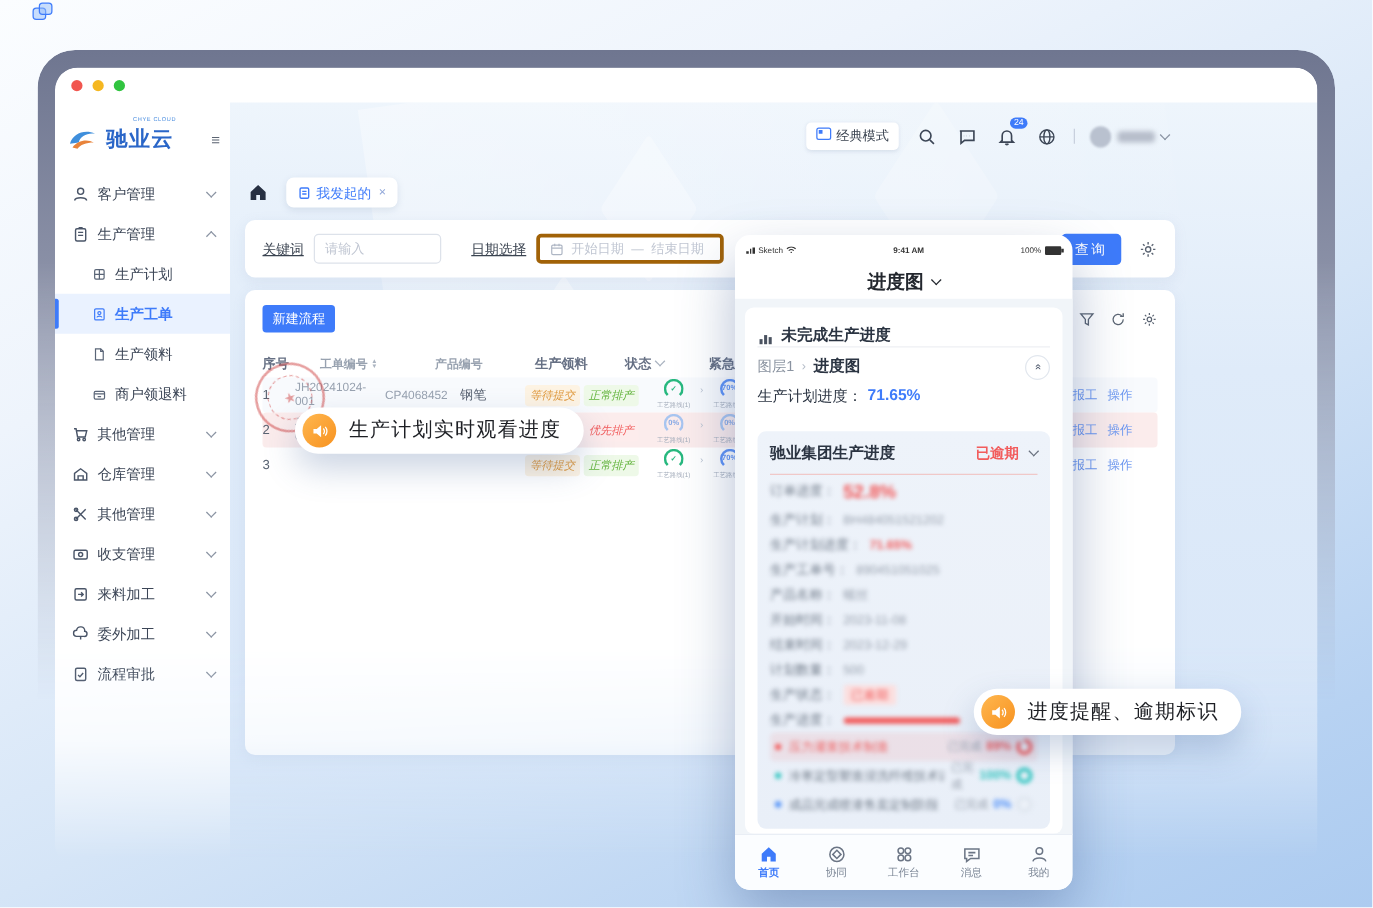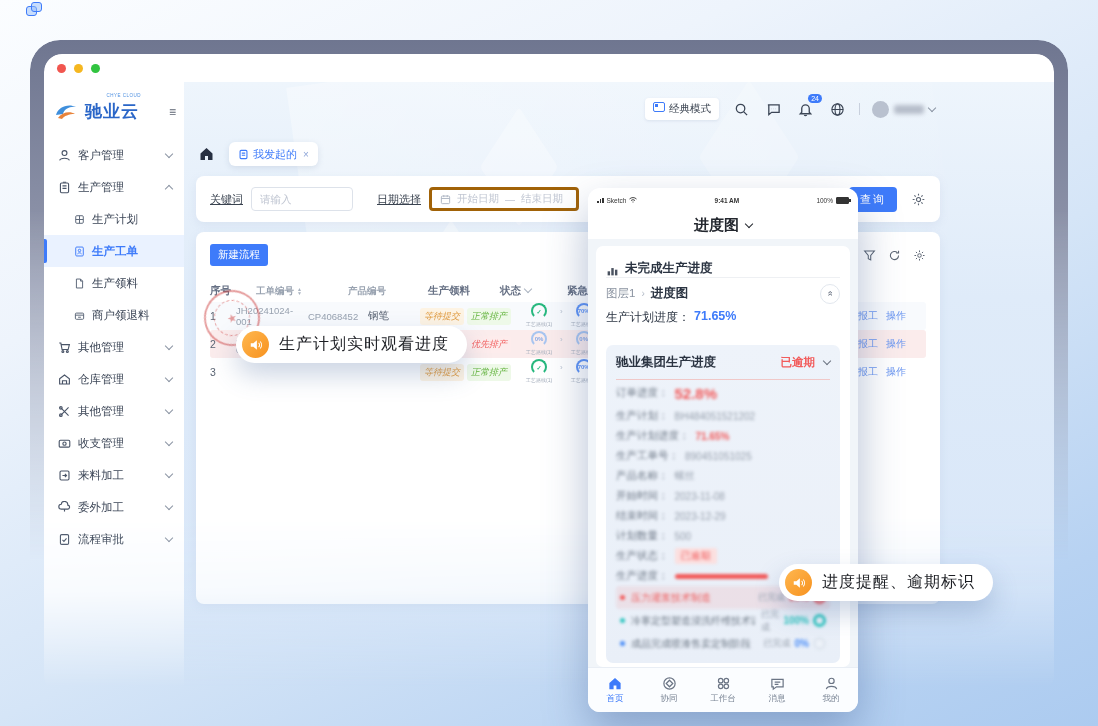--- a/index.html
+++ b/index.html
@@ -135,21 +135,21 @@
   .task.hot{background:rgba(242,90,90,.1);}
   .t-dot{width:5px;height:5px;border-radius:50%;flex:none;}
   .t-name{white-space:nowrap;overflow:hidden;max-width:130px;}
   .t-right{margin-left:auto;display:flex;align-items:center;gap:4px;}
   .t-done{color:#98a1ae;font-size:9px;}
   .t-pct{font-weight:bold;font-size:10px;}
   .ring{width:13px;height:13px;border-radius:50%;position:relative;flex:none;}
   .ring::after{content:"";position:absolute;left:2.8px;top:2.8px;width:7.4px;height:7.4px;border-radius:50%;background:#edf2f9;}
   .p-nav{position:absolute;bottom:0;left:0;right:0;height:44px;background:#fbfdff;border-top:1px solid #e9eef5;display:flex;}
   .nav-item{flex:1;display:flex;flex-direction:column;align-items:center;justify-content:center;gap:2px;font-size:8.5px;color:#7a8595;}
-  .nav-item.active{color:#3e7bfa;}
+  .nav-item.active{color:#3e7bfa;font-weight:bold;}
   
   .callout{position:absolute;display:flex;align-items:center;gap:10px;background:#fff;border-radius:24px;box-shadow:0 12px 26px rgba(70,100,155,.28);padding:5px 18px 5px 6px;z-index:30;}
   .speaker{width:27px;height:27px;border-radius:50%;background:linear-gradient(135deg,#ffb74f,#f79220);display:flex;align-items:center;justify-content:center;flex:none;}
   .callout span{font-size:16px;color:#1d1f24;letter-spacing:1px;white-space:nowrap;}
   .stamp{position:absolute;left:204px;top:290px;width:56px;height:56px;opacity:.55;filter:blur(.6px);transform:rotate(-18deg);z-index:5;}
   .s-outer{width:100%;height:100%;border:2.5px solid #d25050;border-radius:50%;box-sizing:border-box;display:flex;align-items:center;justify-content:center;}
   .s-inner{width:34px;height:34px;border:1.5px dashed #d25050;border-radius:50%;display:flex;align-items:center;justify-content:center;color:#d25050;font-size:11px;}
   .corner-ic{position:absolute;left:26px;top:2px;width:16px;height:14px;}
   .corner-ic i{position:absolute;border:1.6px solid #3e7bfa;border-radius:3px;width:9px;height:8px;background:rgba(150,190,250,.5);}
   .corner-ic i:first-child{left:0;top:4px;}
@@ -681,21 +681,21 @@
 
   <div class="callout" style="left:236px;top:326px;">
     <span class="speaker">
       <svg width="14" height="14" viewBox="0 0 16 16" fill="#fff">
           <path d="M2 6h3l4-3.5v11L5 10H2z"></path>
           <path d="M11 5.5a3.5 3.5 0 010 5M12.8 4a6 6 0 010 8" stroke="#fff" stroke-width="1.2" fill="none"></path>
         </svg>
     </span>
     <span>生产计划实时观看进度</span>
   </div>
-  <div class="callout" style="left:779px;top:564px;">
+  <div class="callout" style="left:779px;top:551px;">
     <span class="speaker">
       <svg width="14" height="14" viewBox="0 0 16 16" fill="#fff">
           <path d="M2 6h3l4-3.5v11L5 10H2z"></path>
           <path d="M11 5.5a3.5 3.5 0 010 5M12.8 4a6 6 0 010 8" stroke="#fff" stroke-width="1.2" fill="none"></path>
         </svg>
     </span>
     <span>进度提醒、逾期标识</span>
   </div>
 </div>
 

